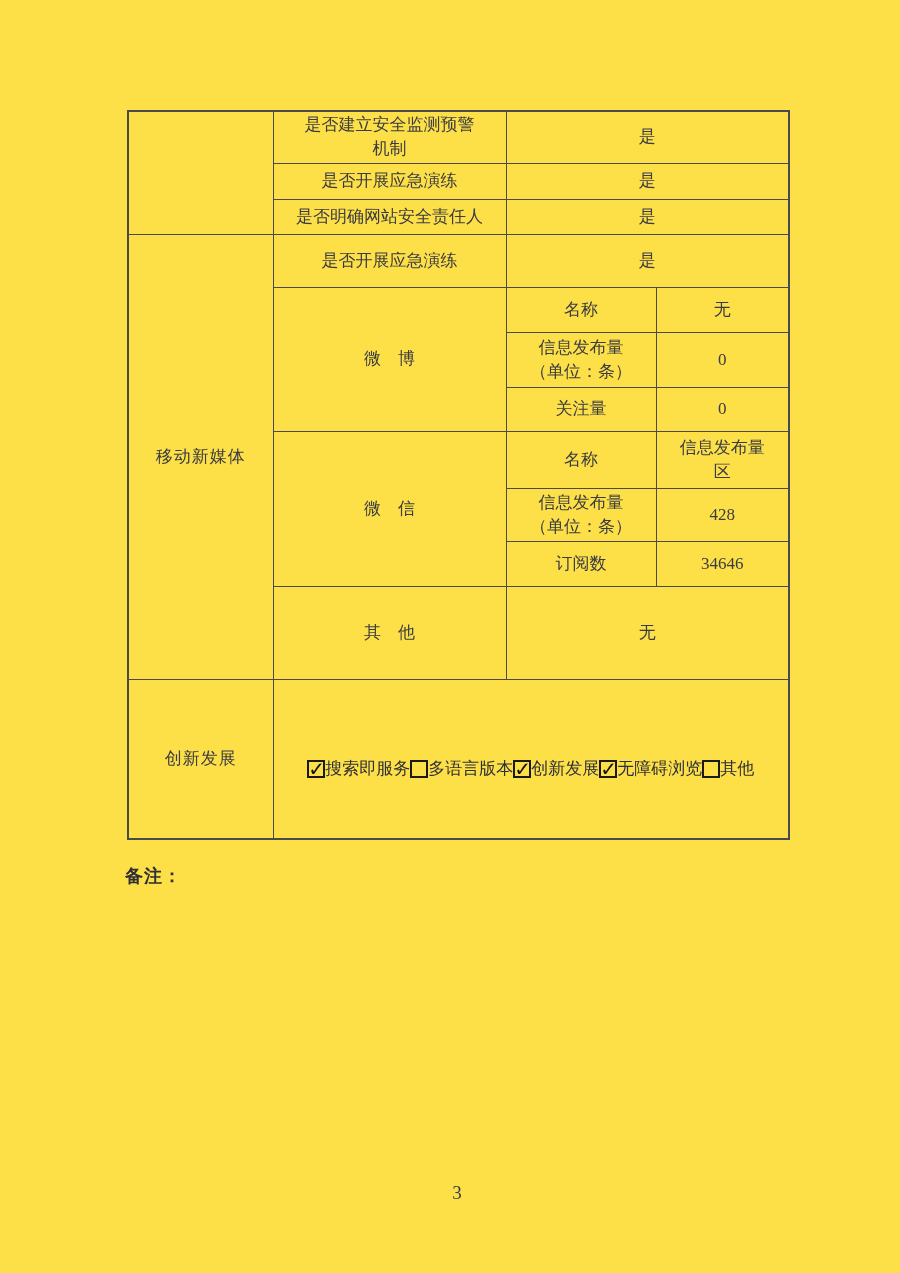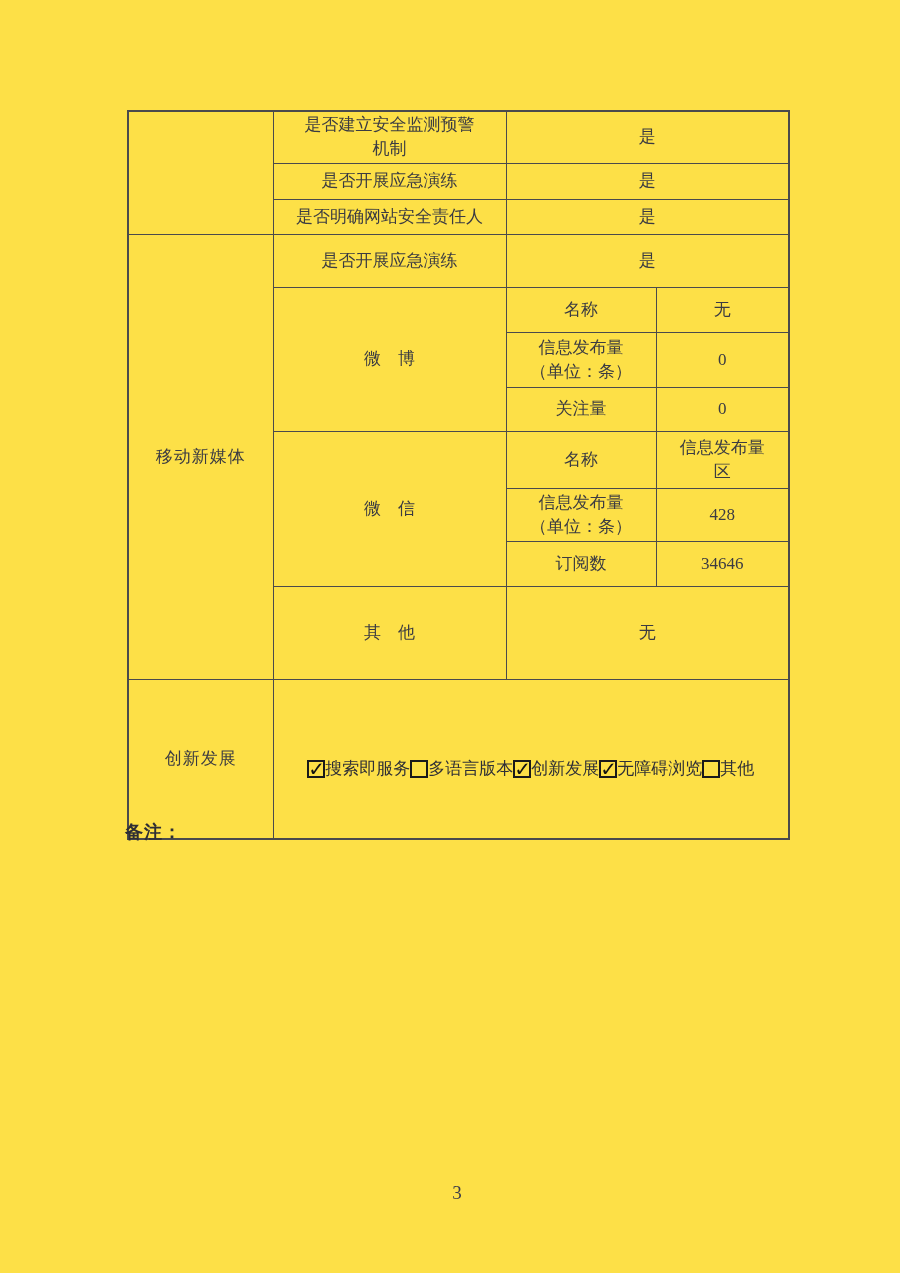--- a/index.html
+++ b/index.html
@@ -52,21 +52,21 @@
     position: absolute;
     left: -1px; top: -7px;
     font-size: 20px;
     font-weight: bold;
     color: #111111;
     font-family: "DejaVu Sans", sans-serif;
   }
   .cb-label { font-size: 17px; color: #2f2f36; }
   .notes {
     position: absolute;
-    left: 125px; top: 820px;
+    left: 125px; top: 864px;
     font-size: 18px;
     font-weight: bold;
     color: #2e2e34;
     letter-spacing: 1px;
   }
   .page-number {
     position: absolute;
     left: 14px; top: 1182px;
     width: 886px;
     text-align: center;

